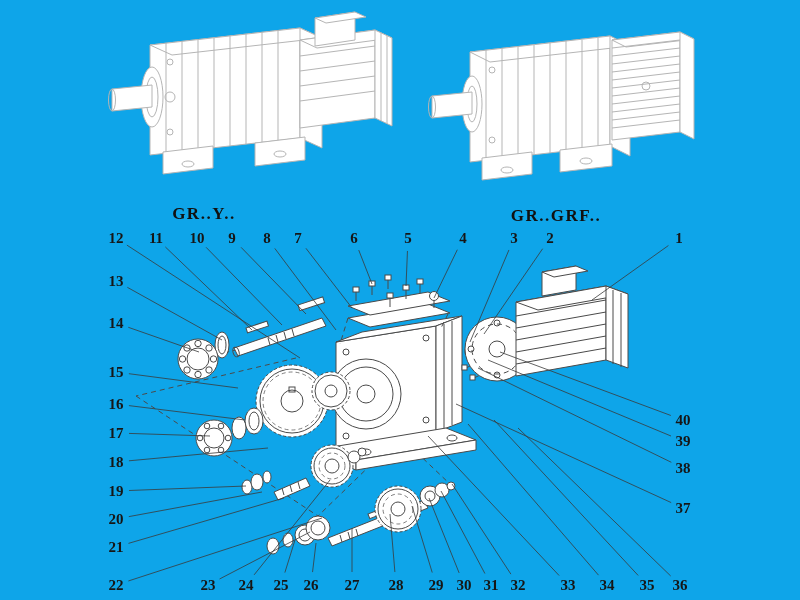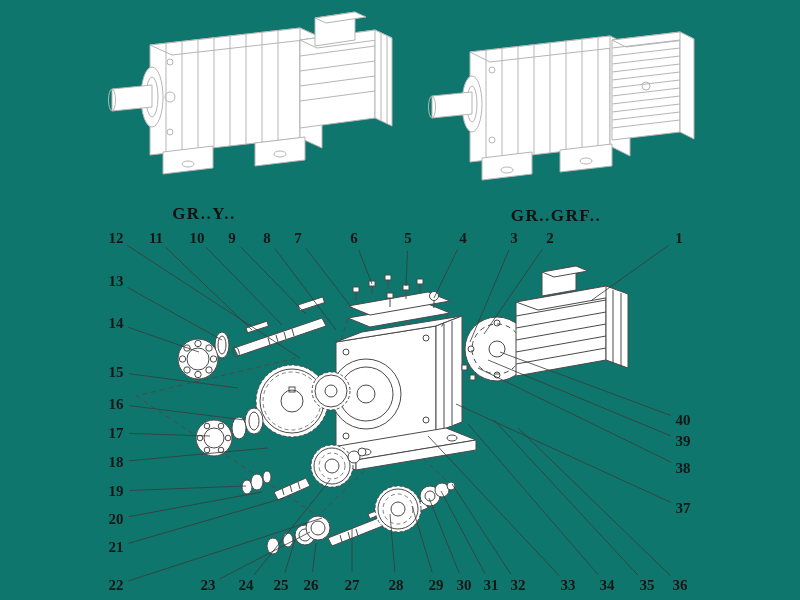--- a/index.html
+++ b/index.html
@@ -1,16 +1,16 @@
 <!DOCTYPE html>
 <html style="--ink: #4a4a4a; --ghost: #b5b5b5;"><head>
 <meta charset="utf-8">
 <style>
   html,body { margin:0; padding:0; background:#ffffff; }
-  #stage { position:relative; width:800px; height:600px; background:#0f766e; overflow:hidden;
+  #stage { position:relative; width:800px; height:600px; background:#0ea5e9; overflow:hidden;
            font-family:"Liberation Serif", serif; }
   svg { position:absolute; top:0; left:0; }
   .ghost { stroke:var(--ghost,#b5b5b5); fill:none; stroke-width:1; }
   .ghostf { stroke:var(--ghost,#b5b5b5); fill:#fff; stroke-width:1; }
   .ink  { stroke:var(--ink,#4a4a4a); fill:none; stroke-width:1; }
   .inkf { stroke:var(--ink,#4a4a4a); fill:#fff; stroke-width:1; }
   .dash { stroke-dasharray:5,4; }
   .teeth { stroke-dasharray:3,2.2; }
   .pitch { stroke-dasharray:4,3; stroke-width:0.7; }
   .title { font:bold 17px "Liberation Serif", serif; fill:#111; letter-spacing:1.5px; }

